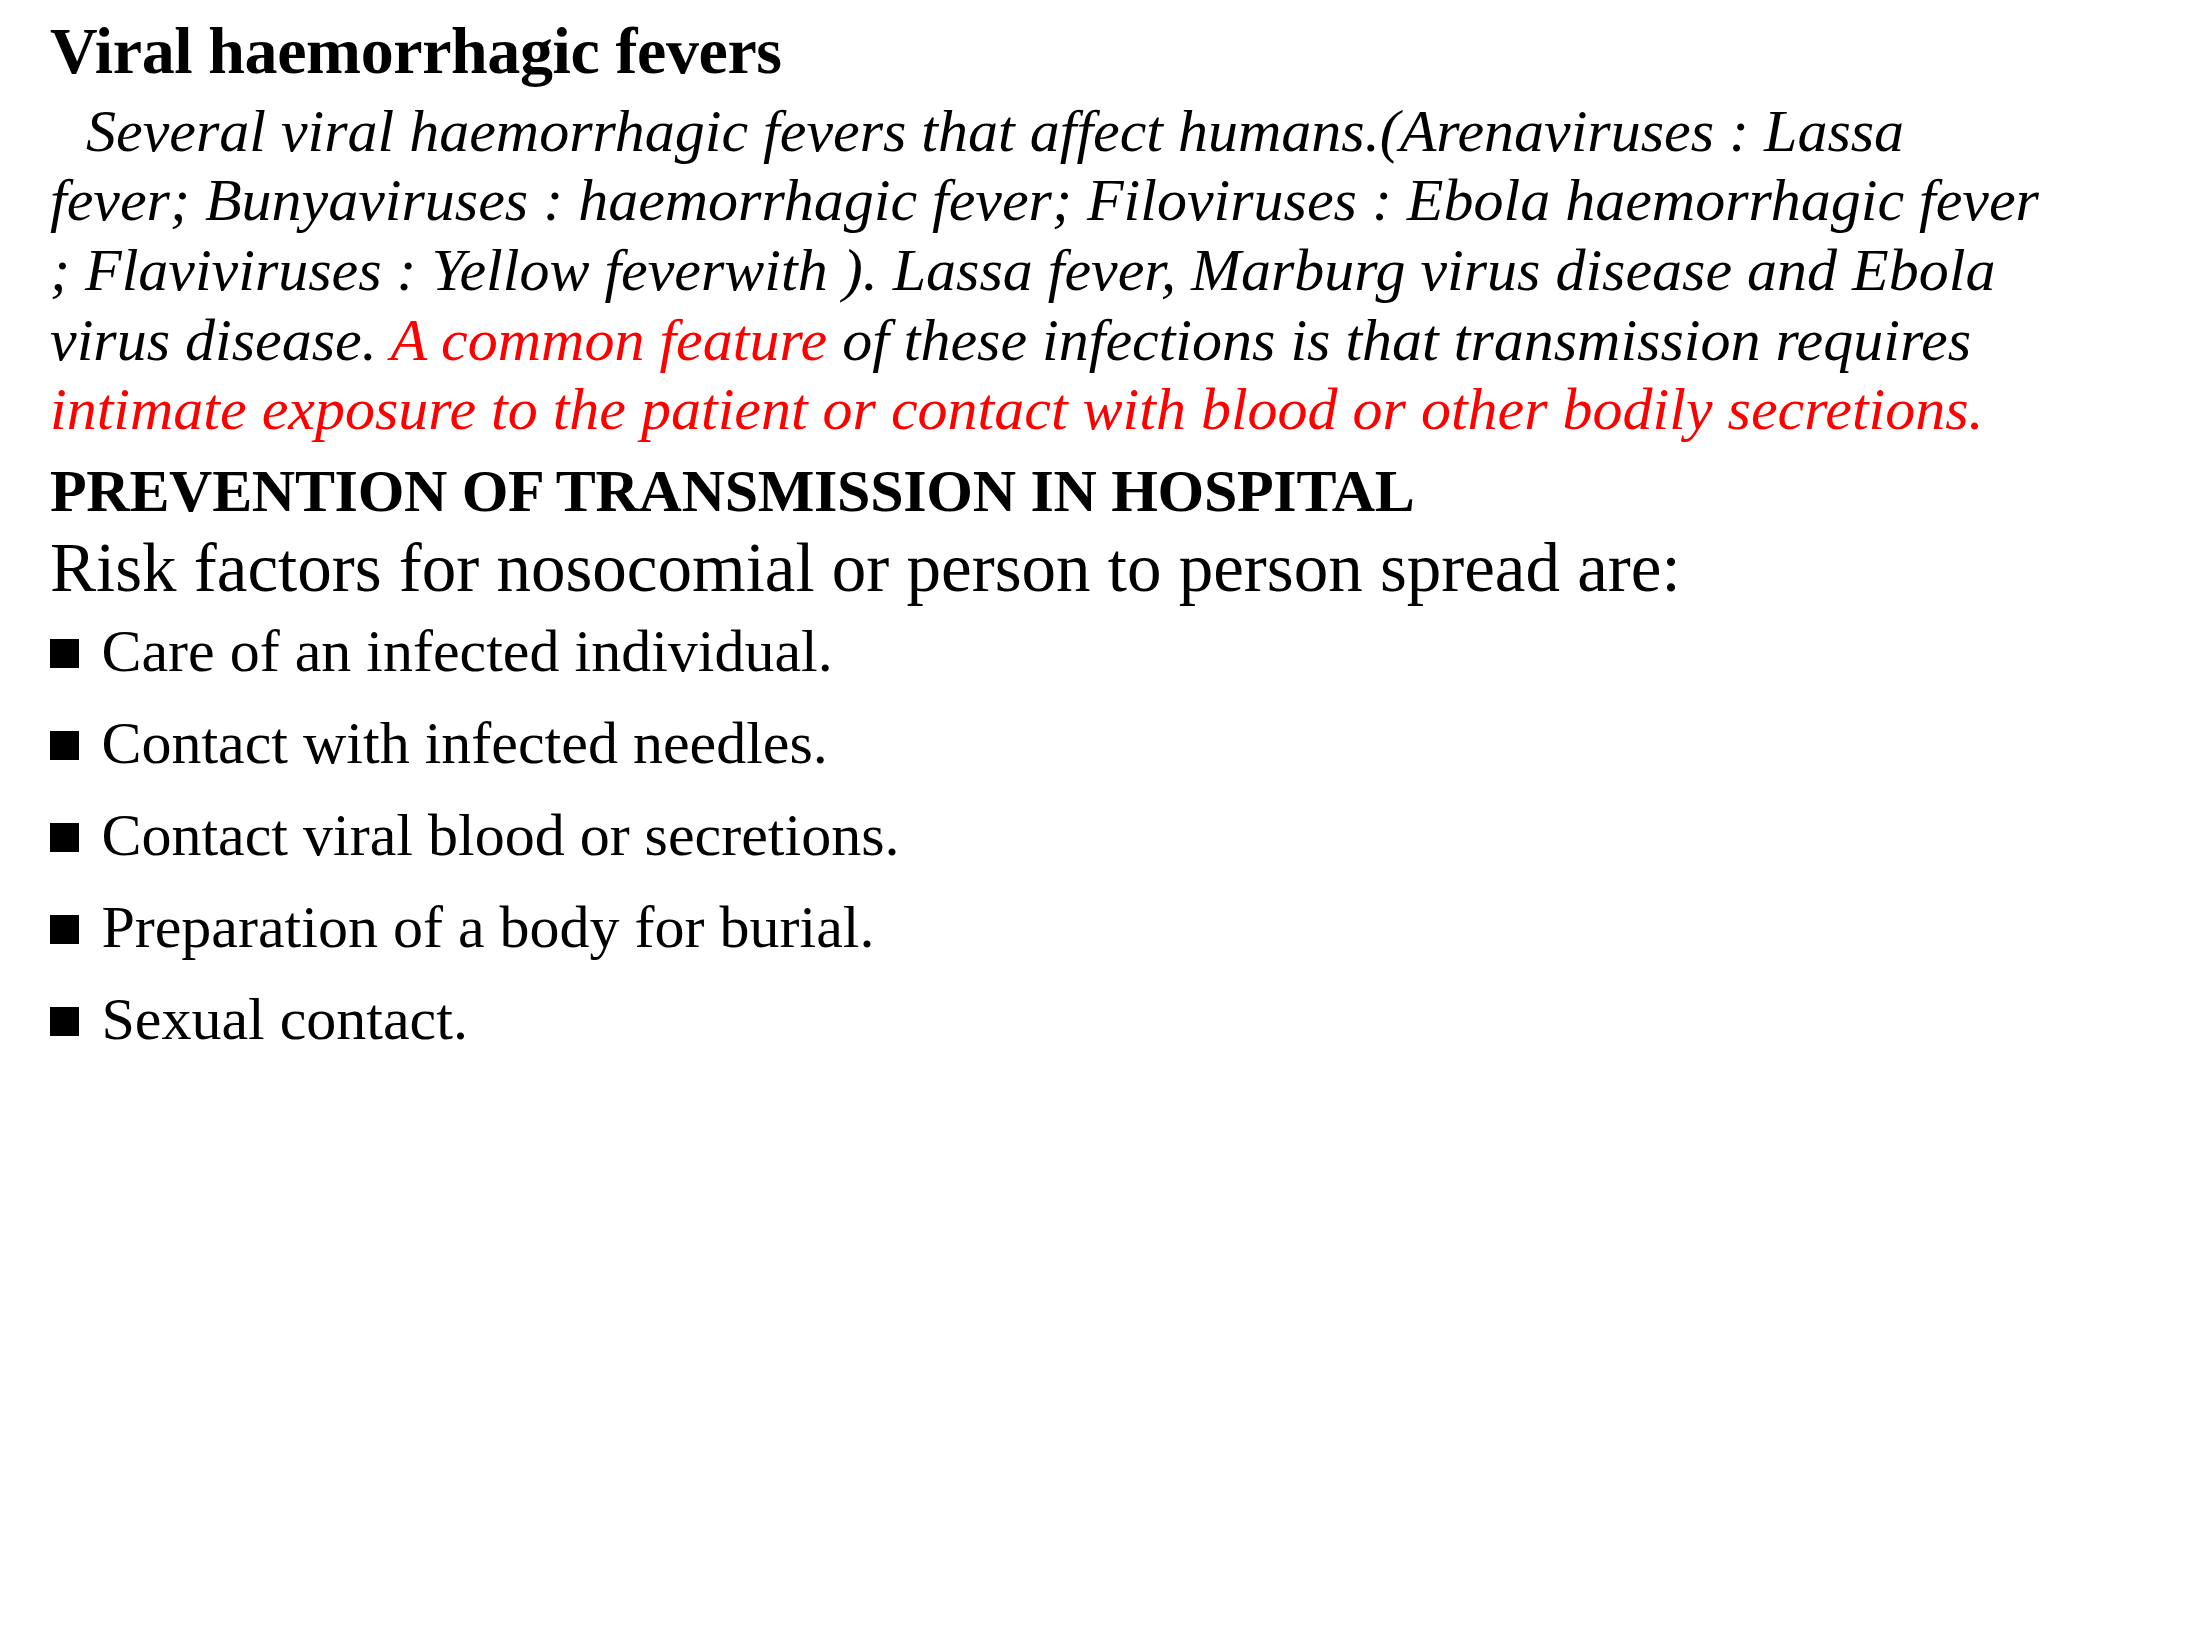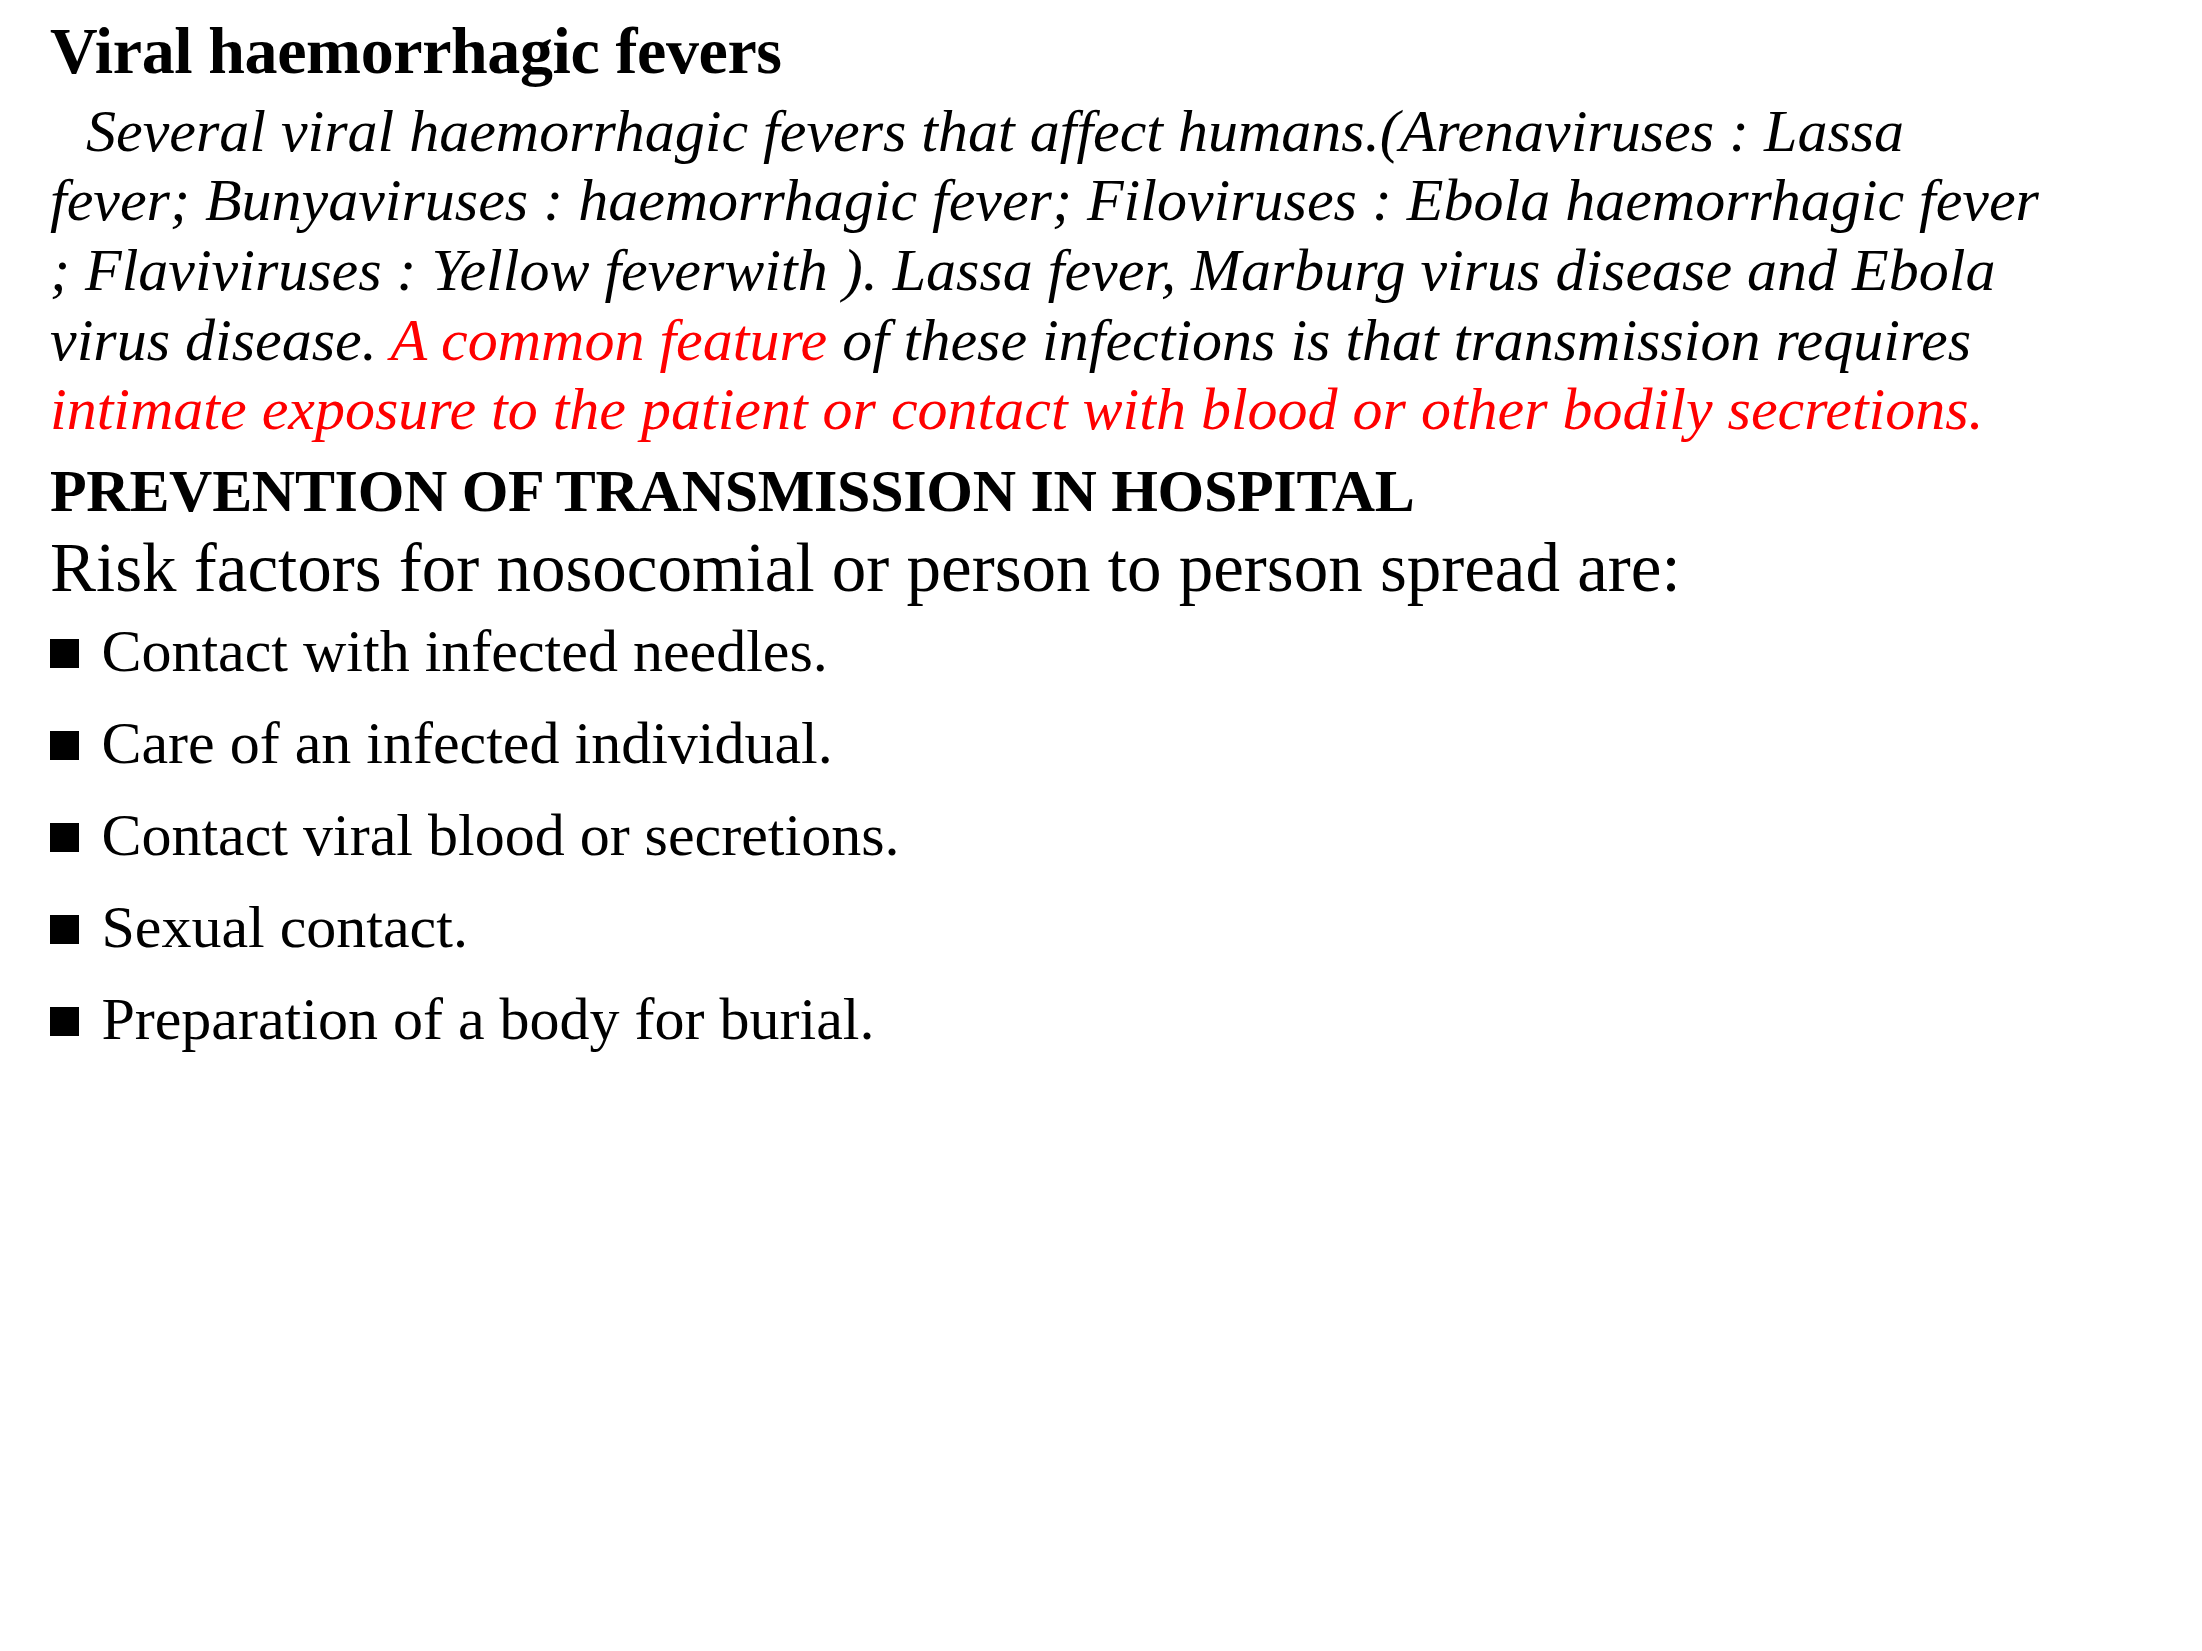--- a/index.html
+++ b/index.html
@@ -84,34 +84,34 @@
 
   <p class="para"><span>Several viral haemorrhagic fevers that affect humans.(Arenaviruses : Lassa fever; Bunyaviruses : haemorrhagic fever; Filoviruses : Ebola haemorrhagic fever ; Flaviviruses : Yellow feverwith ). Lassa fever, Marburg virus disease and Ebola virus disease. </span><span class="red">A common feature</span><span> of these infections is that transmission requires </span><span class="red">intimate exposure to the patient or contact with blood or other bodily secretions.</span></p>
 
   <h2 class="subhead">PREVENTION OF TRANSMISSION IN HOSPITAL</h2>
 
   <p class="lead">Risk factors for nosocomial or person to person spread are:</p>
 
   <ul class="bullets">
     <li>
       <span class="bullet-mark"></span>
-      <span class="bullet-text">Contact with infected needles.</span>
+      <span class="bullet-text">Care of an infected individual.</span>
     </li>
     <li>
       <span class="bullet-mark"></span>
-      <span class="bullet-text">Care of an infected individual.</span>
+      <span class="bullet-text">Contact with infected needles.</span>
     </li>
     <li>
       <span class="bullet-mark"></span>
       <span class="bullet-text">Contact viral blood or secretions.</span>
     </li>
     <li>
       <span class="bullet-mark"></span>
-      <span class="bullet-text">Sexual contact.</span>
+      <span class="bullet-text">Preparation of a body for burial.</span>
     </li>
     <li>
       <span class="bullet-mark"></span>
-      <span class="bullet-text">Preparation of a body for burial.</span>
+      <span class="bullet-text">Sexual contact.</span>
     </li>
   </ul>
 
 </div>
 
 
 </body></html>

